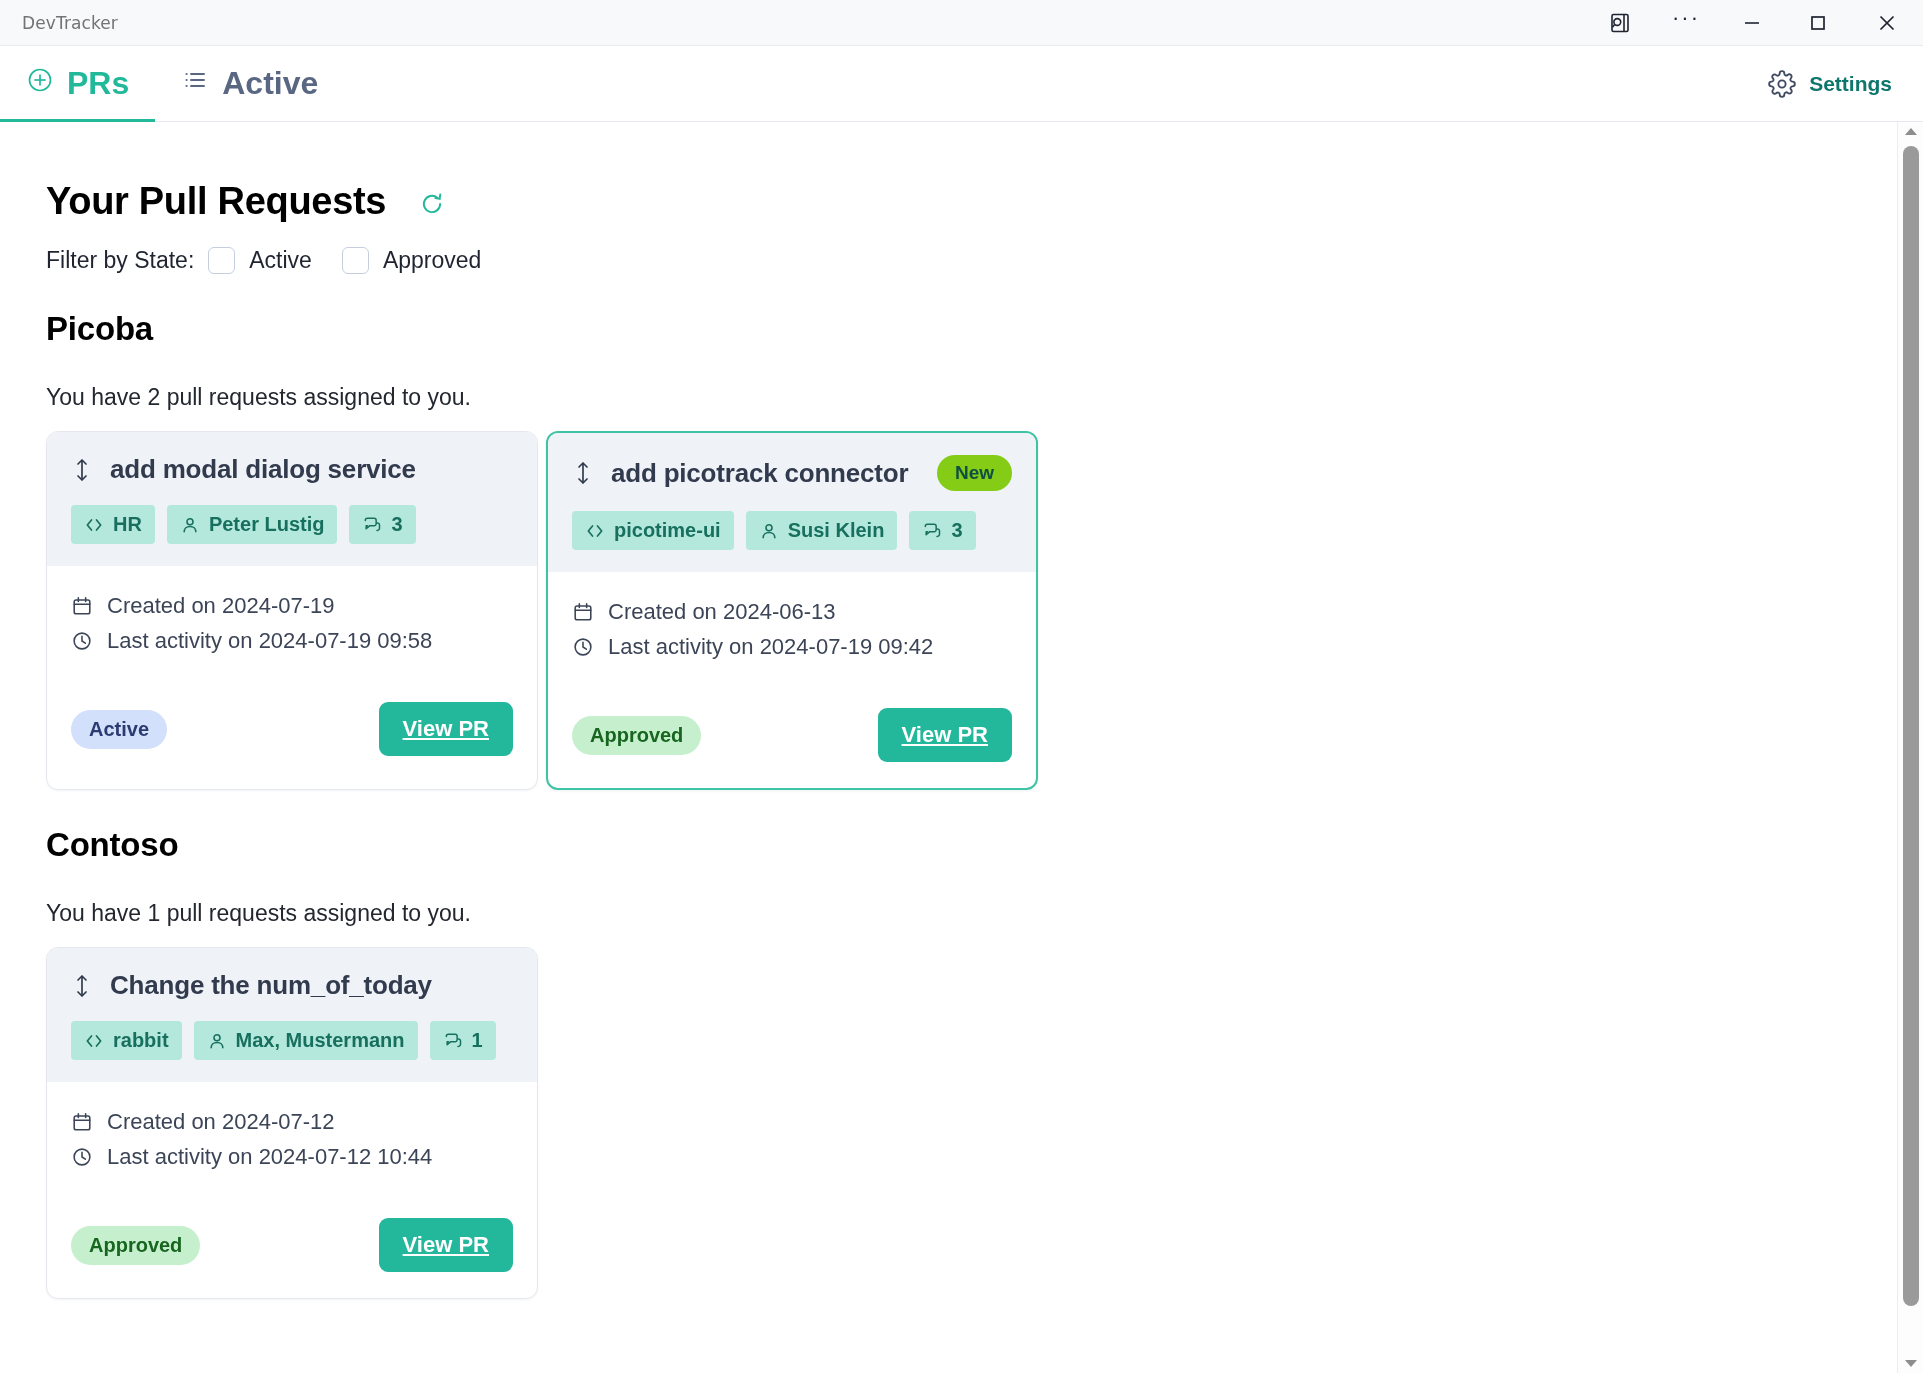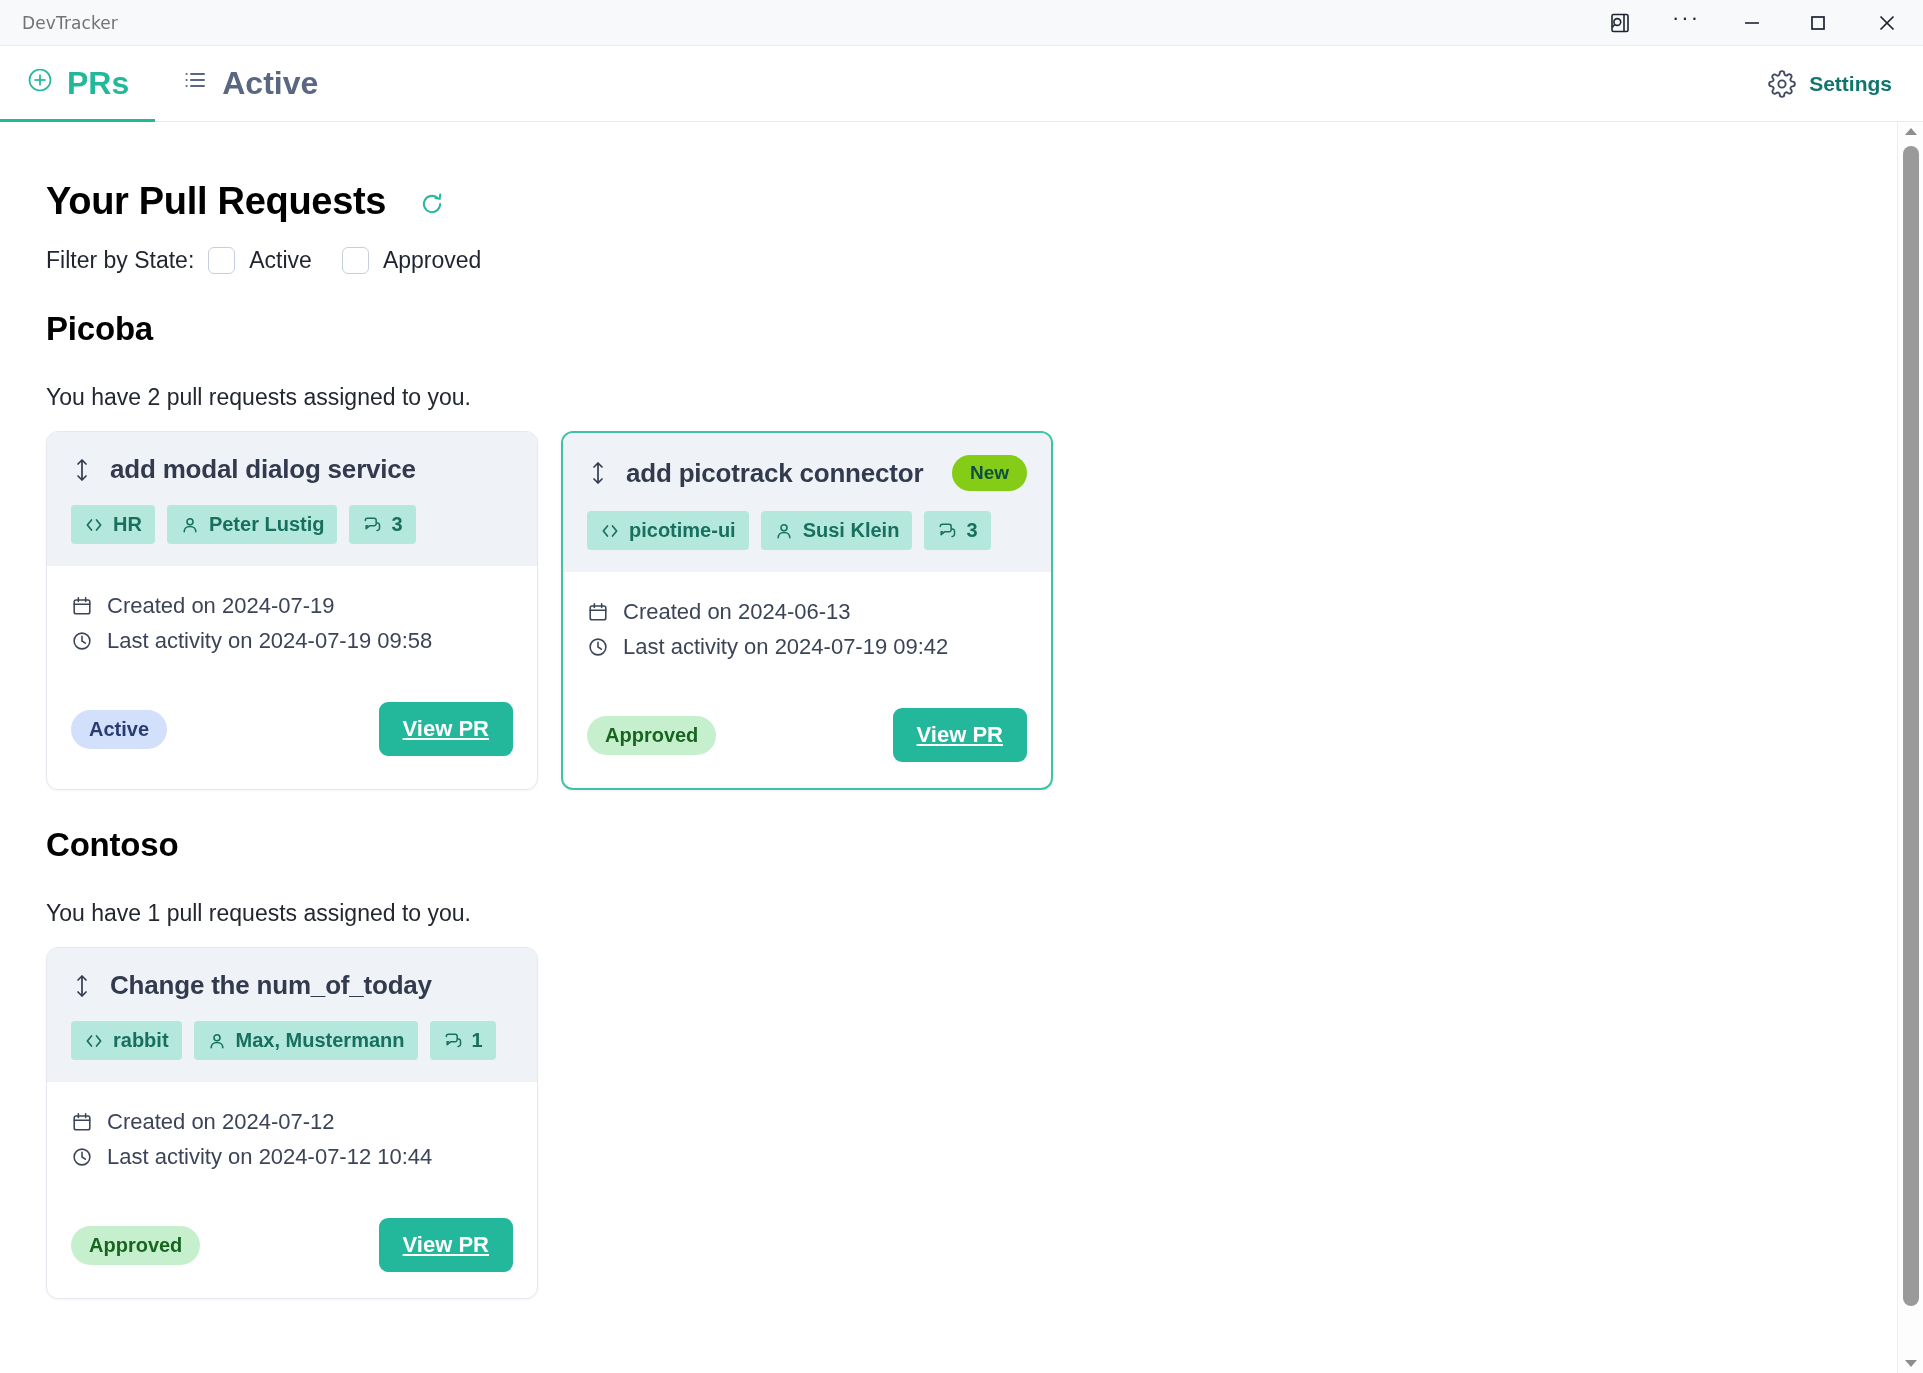--- a/index.html
+++ b/index.html
@@ -150,21 +150,21 @@
     letter-spacing: -.2px;
   }
   .org-sub {
     font-size: 23px;
     color: #23272f;
     margin-top: 36px;
   }
 
   .card-row {
     display: flex;
-    gap: 23px;
+    gap: 8px;
     margin-top: 20px;
     flex-wrap: wrap;
   }
 
   
   .pr-card {
     width: 492px;
     background: #ffffff;
     border: 1px solid #e4e8ee;
     border-radius: 12px;

